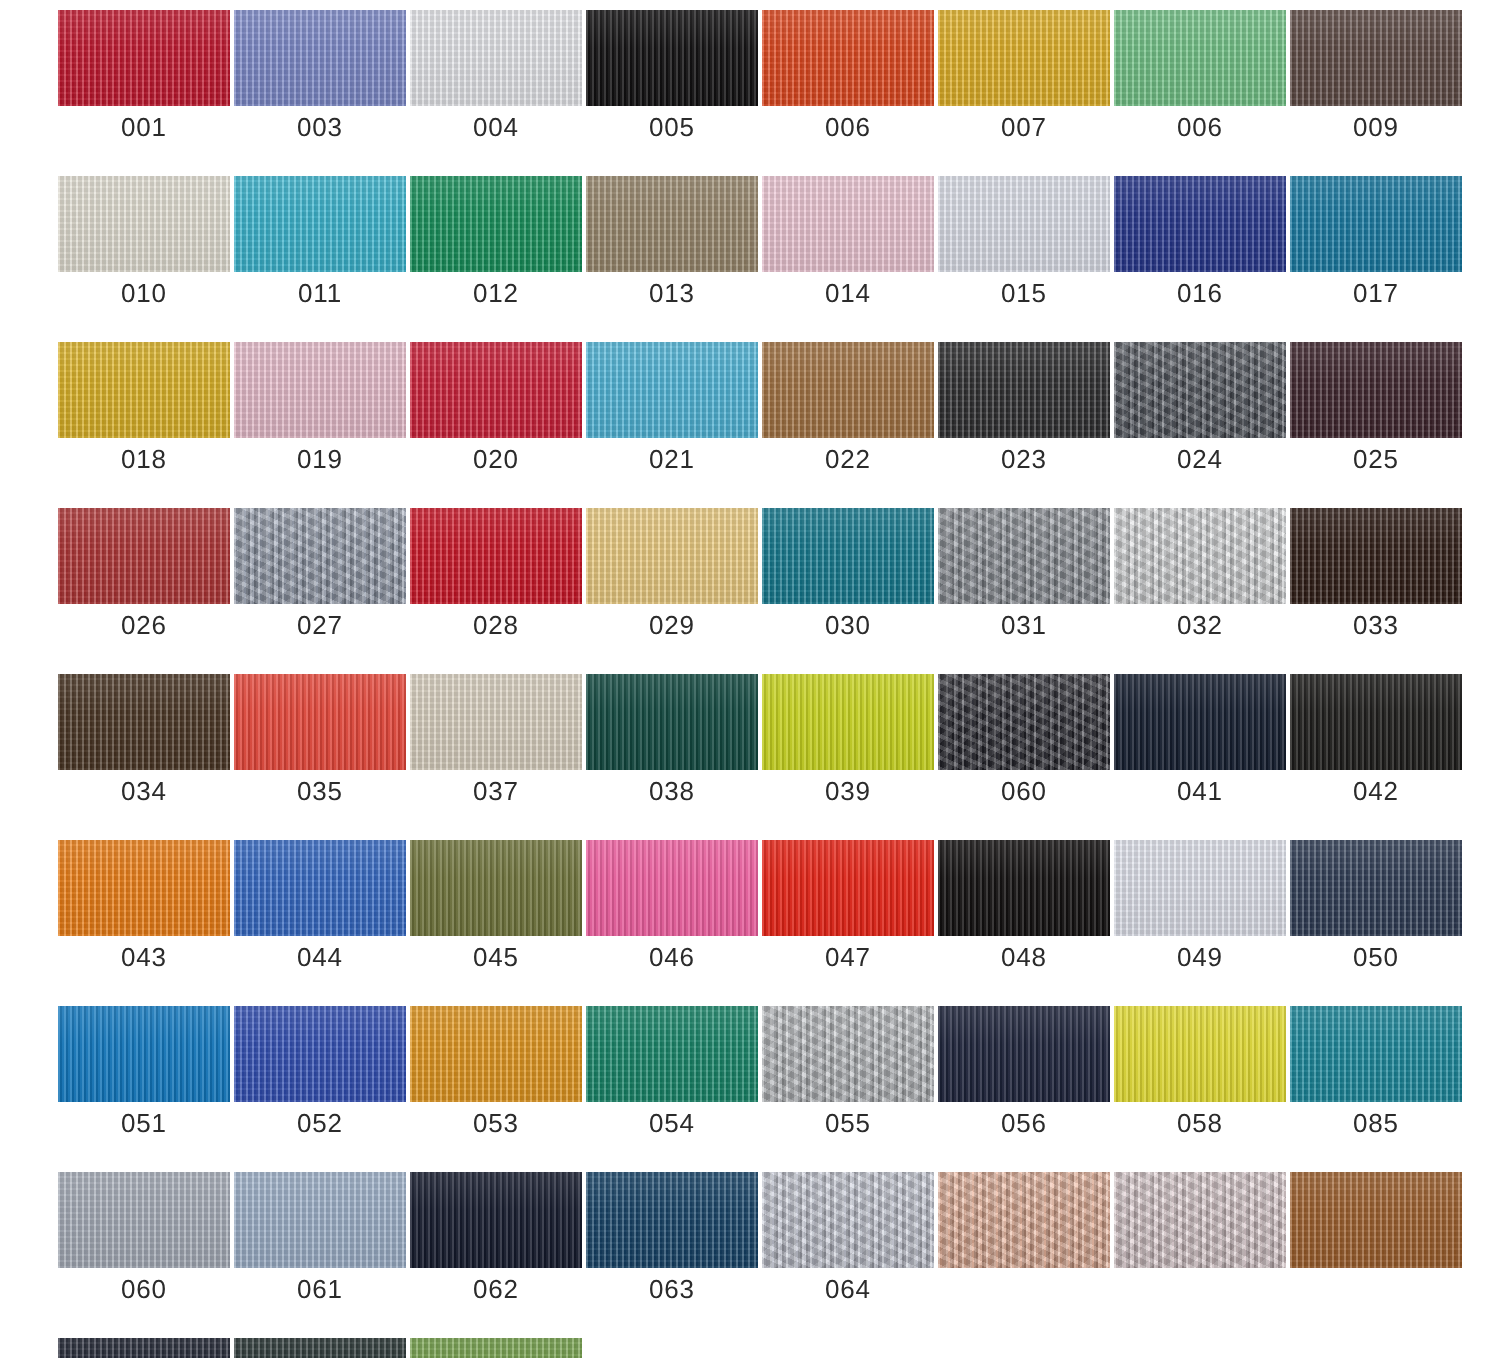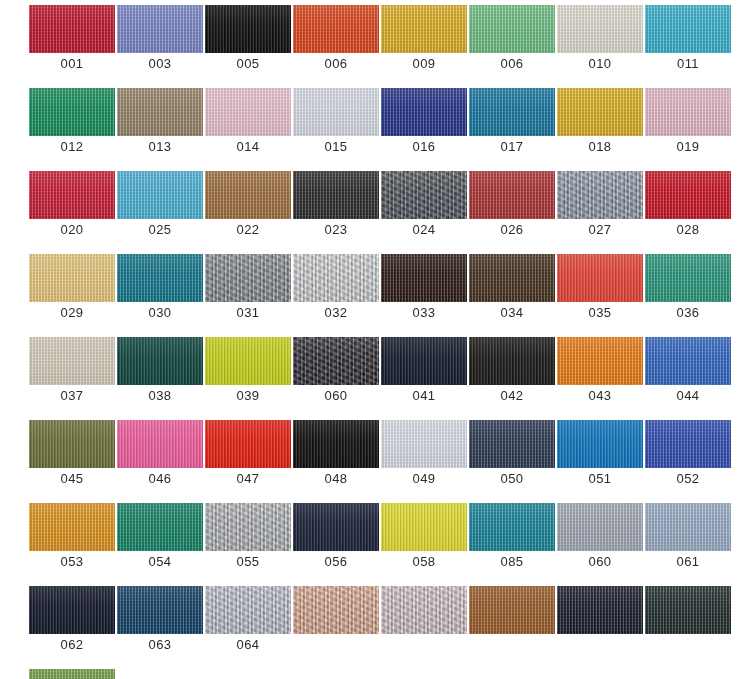--- a/index.html
+++ b/index.html
@@ -143,36 +143,44 @@
   <div class="swatch-grid">
       <div class="swatch-cell">
         <div class="swatch-chip" style="background-color: rgb(195, 19, 43);"></div>
         <div class="swatch-label">001</div>
       </div>
       <div class="swatch-cell">
         <div class="swatch-chip" style="background-color: rgb(123, 136, 201);"></div>
         <div class="swatch-label">003</div>
       </div>
       <div class="swatch-cell">
+        <div class="swatch-chip" style="background-color: rgb(231, 232, 236);"></div>
+        <div class="swatch-label">004</div>
+      </div>
+      <div class="swatch-cell">
         <div class="swatch-chip smooth" style="background-color: rgb(16, 15, 16);"></div>
         <div class="swatch-label">005</div>
       </div>
       <div class="swatch-cell">
         <div class="swatch-chip" style="background-color: rgb(224, 68, 26);"></div>
         <div class="swatch-label">006</div>
       </div>
       <div class="swatch-cell">
         <div class="swatch-chip" style="background-color: rgb(225, 176, 34);"></div>
-        <div class="swatch-label">009</div>
+        <div class="swatch-label">007</div>
       </div>
       <div class="swatch-cell">
         <div class="swatch-chip" style="background-color: rgb(111, 194, 132);"></div>
         <div class="swatch-label">006</div>
       </div>
       <div class="swatch-cell">
+        <div class="swatch-chip" style="background-color: rgb(90, 70, 64);"></div>
+        <div class="swatch-label">009</div>
+      </div>
+      <div class="swatch-cell">
         <div class="swatch-chip" style="background-color: rgb(228, 224, 212);"></div>
         <div class="swatch-label">010</div>
       </div>
       <div class="swatch-cell">
         <div class="swatch-chip" style="background-color: rgb(55, 180, 207);"></div>
         <div class="swatch-label">011</div>
       </div>
       <div class="swatch-cell">
         <div class="swatch-chip" style="background-color: rgb(19, 144, 89);"></div>
         <div class="swatch-label">012</div>
@@ -204,35 +212,39 @@
       <div class="swatch-cell">
         <div class="swatch-chip" style="background-color: rgb(232, 188, 203);"></div>
         <div class="swatch-label">019</div>
       </div>
       <div class="swatch-cell">
         <div class="swatch-chip" style="background-color: rgb(204, 27, 53);"></div>
         <div class="swatch-label">020</div>
       </div>
       <div class="swatch-cell">
         <div class="swatch-chip" style="background-color: rgb(76, 180, 216);"></div>
-        <div class="swatch-label">025</div>
+        <div class="swatch-label">021</div>
       </div>
       <div class="swatch-cell">
         <div class="swatch-chip" style="background-color: rgb(161, 113, 63);"></div>
         <div class="swatch-label">022</div>
       </div>
       <div class="swatch-cell">
         <div class="swatch-chip" style="background-color: rgb(43, 43, 45);"></div>
         <div class="swatch-label">023</div>
       </div>
       <div class="swatch-cell">
         <div class="swatch-chip heather" style="background-color: rgb(78, 83, 92);"></div>
         <div class="swatch-label">024</div>
       </div>
       <div class="swatch-cell">
+        <div class="swatch-chip" style="background-color: rgb(59, 33, 41);"></div>
+        <div class="swatch-label">025</div>
+      </div>
+      <div class="swatch-cell">
         <div class="swatch-chip" style="background-color: rgb(175, 49, 50);"></div>
         <div class="swatch-label">026</div>
       </div>
       <div class="swatch-cell">
         <div class="swatch-chip heather" style="background-color: rgb(154, 163, 180);"></div>
         <div class="swatch-label">027</div>
       </div>
       <div class="swatch-cell">
         <div class="swatch-chip" style="background-color: rgb(204, 18, 36);"></div>
         <div class="swatch-label">028</div>
@@ -259,24 +271,20 @@
       </div>
       <div class="swatch-cell">
         <div class="swatch-chip" style="background-color: rgb(71, 50, 32);"></div>
         <div class="swatch-label">034</div>
       </div>
       <div class="swatch-cell">
         <div class="swatch-chip smooth" style="background-color: rgb(224, 68, 56);"></div>
         <div class="swatch-label">035</div>
       </div>
       <div class="swatch-cell">
-        <div class="swatch-chip" style="background-color: rgb(39, 153, 124);"></div>
-        <div class="swatch-label">036</div>
-      </div>
-      <div class="swatch-cell">
         <div class="swatch-chip" style="background-color: rgb(218, 209, 192);"></div>
         <div class="swatch-label">037</div>
       </div>
       <div class="swatch-cell">
         <div class="swatch-chip smooth" style="background-color: rgb(16, 70, 61);"></div>
         <div class="swatch-label">038</div>
       </div>
       <div class="swatch-cell">
         <div class="swatch-chip smooth" style="background-color: rgb(195, 207, 29);"></div>
         <div class="swatch-label">039</div>

